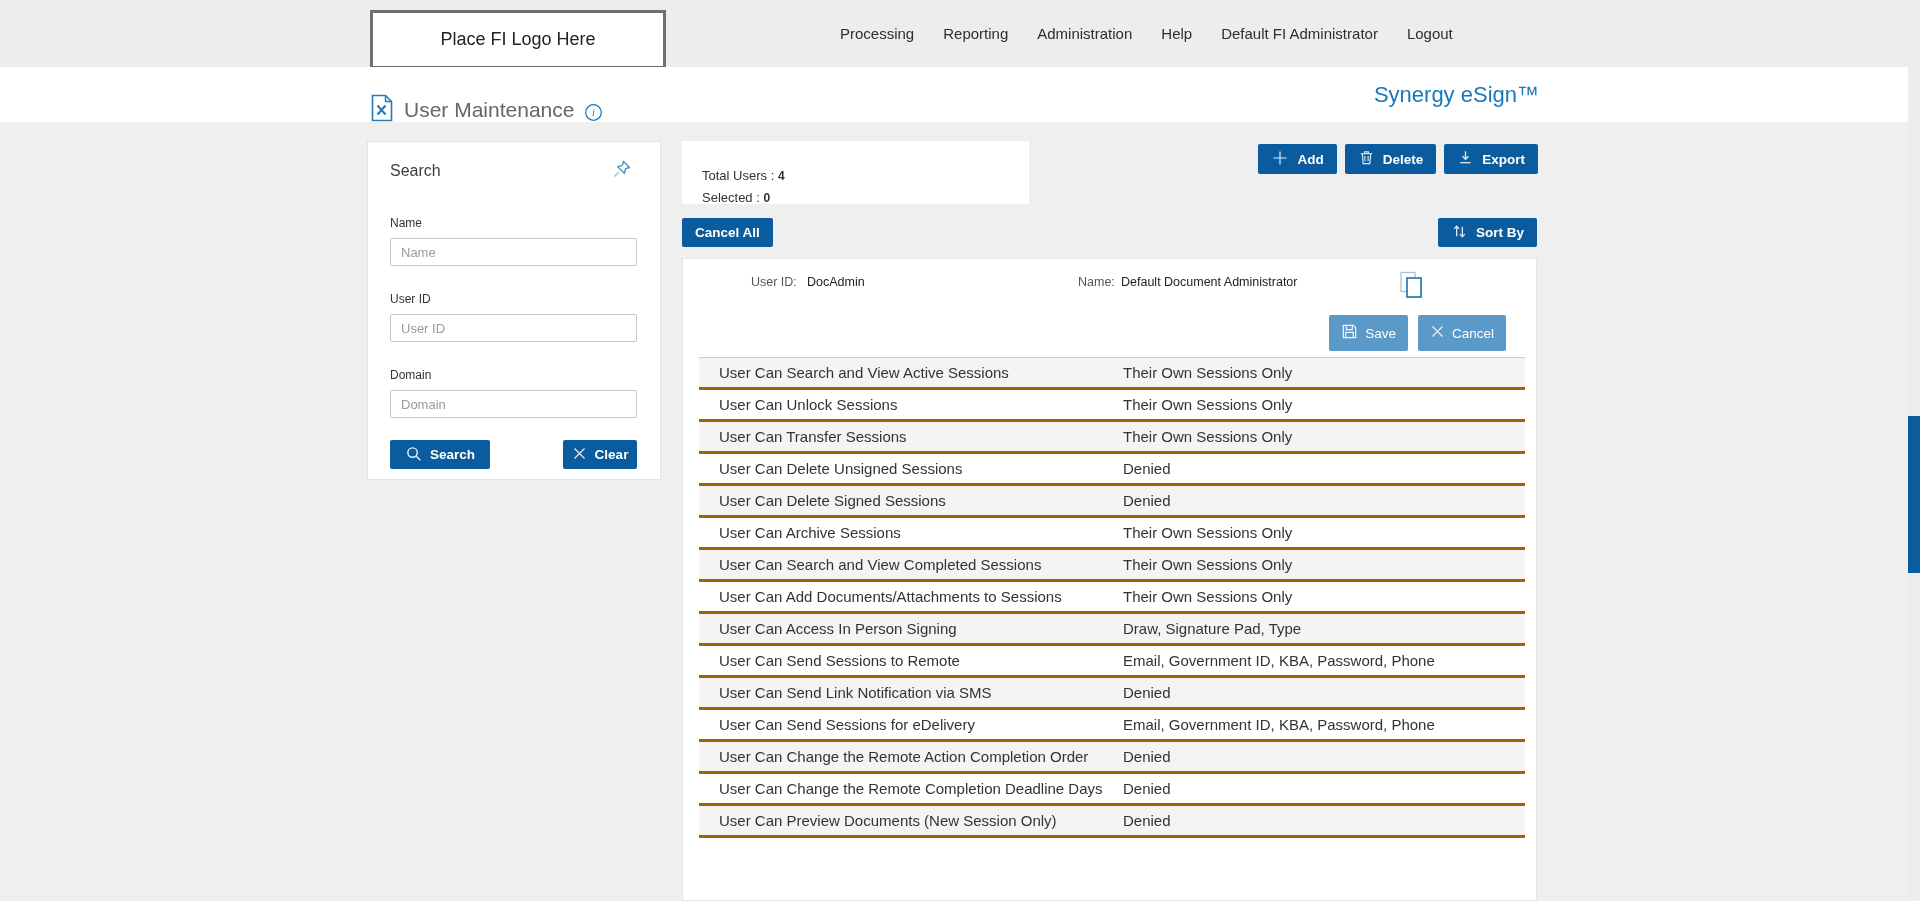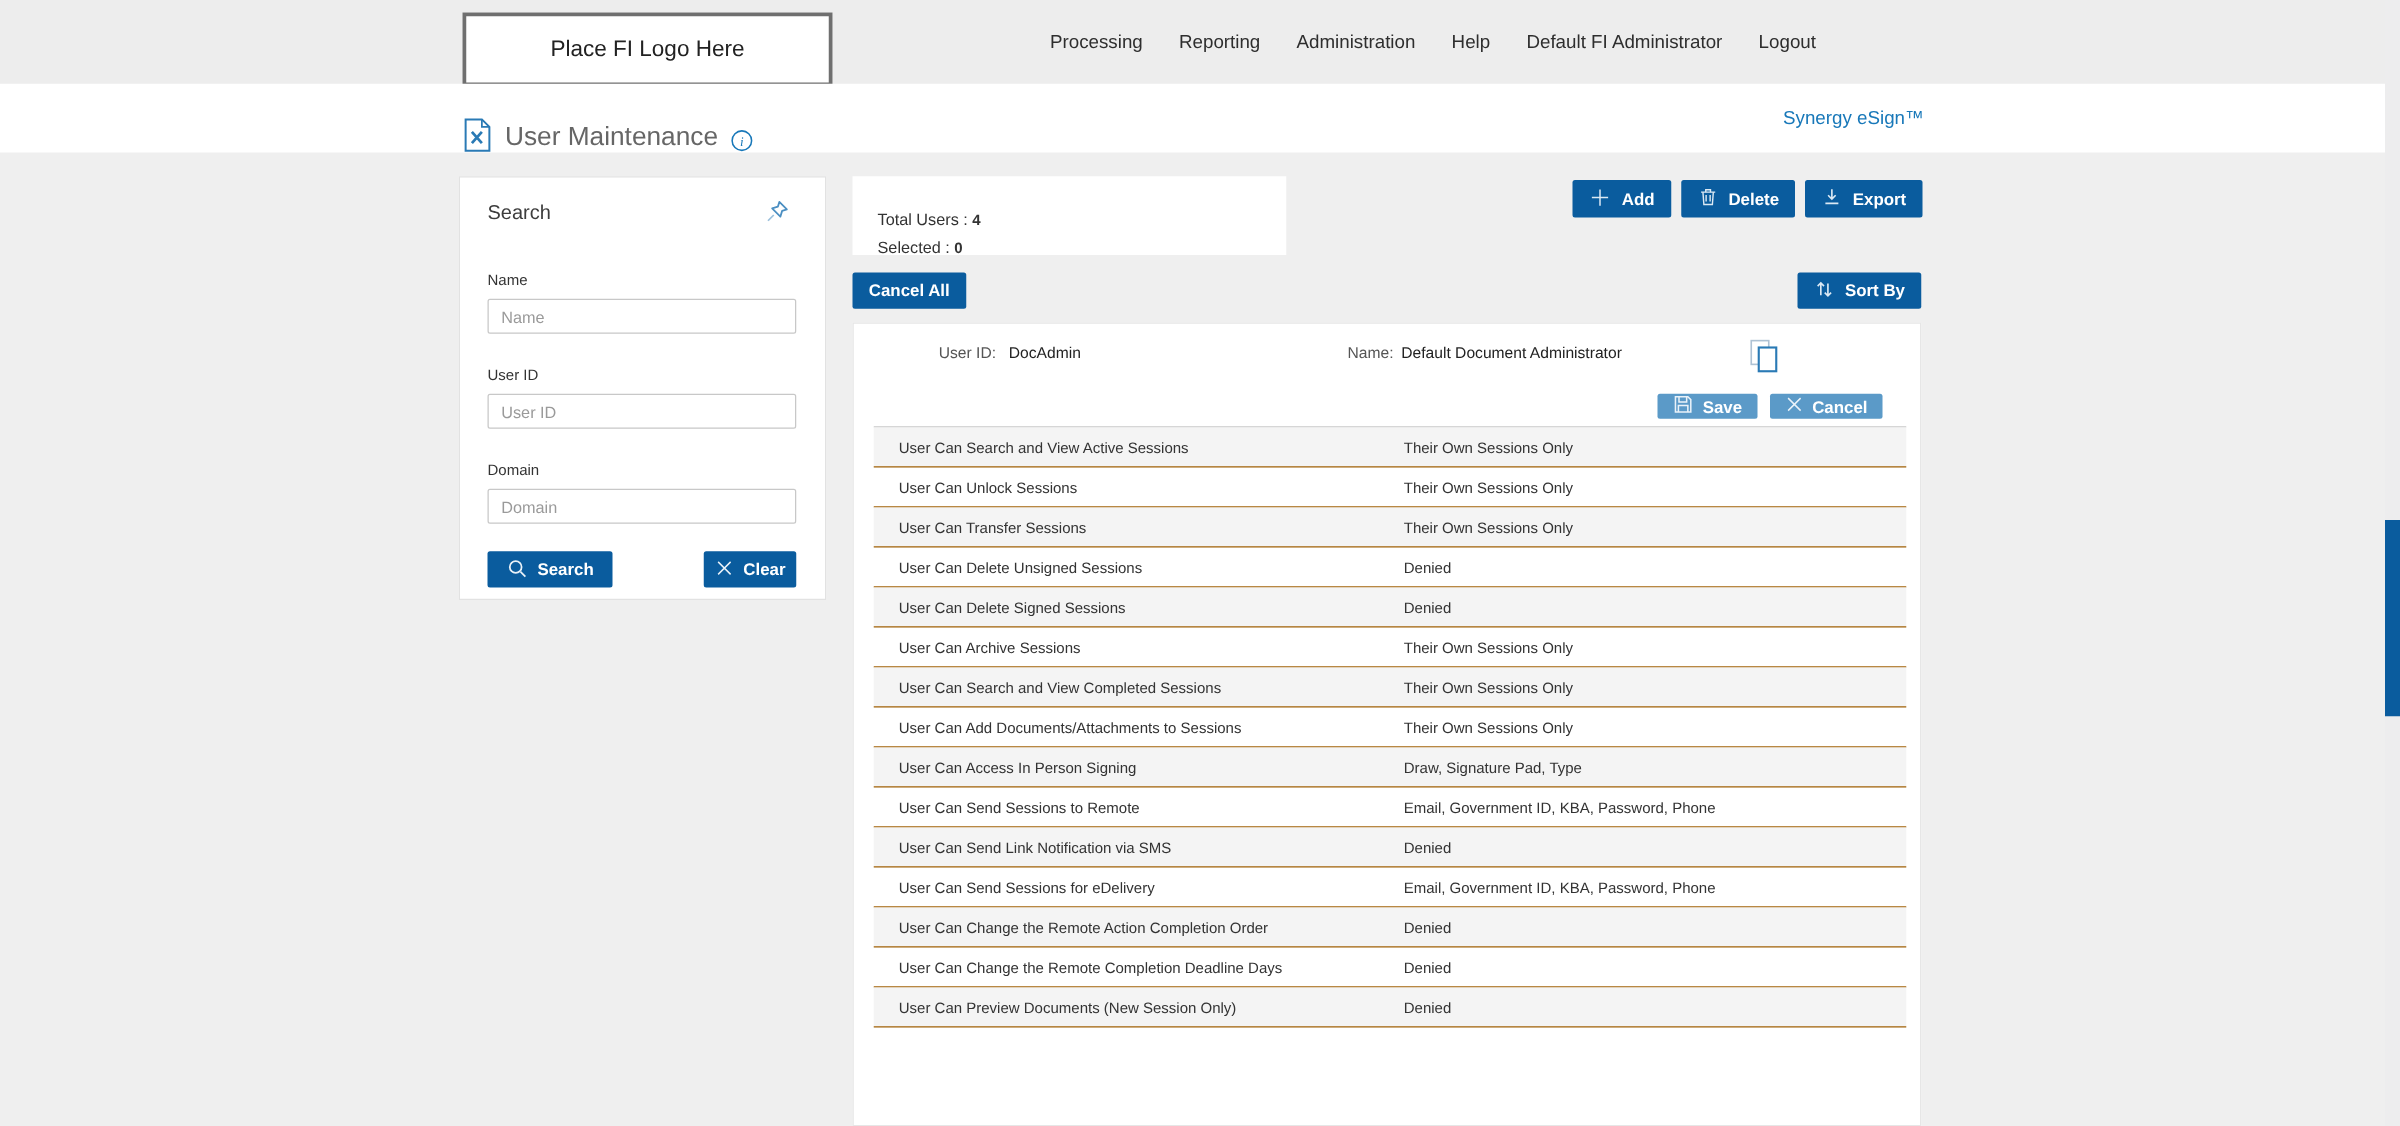--- a/index.html
+++ b/index.html
@@ -15,28 +15,28 @@
   .topnav { position:absolute; left:840px; top:0; height:67px; display:flex; align-items:center; gap:29px; }
   .topnav a { font-size:15px; color:#2e2e2e; text-decoration:none; cursor:pointer; white-space:nowrap; }
 
   
   .pageheader { position:absolute; left:0; top:67px; width:100%; height:55px; background:#fff; }
   .title-wrap { position:absolute; left:370px; top:0; height:55px; display:flex; align-items:flex-end; gap:10px; }
   .title-wrap h1 { font-size:21px; font-weight:400; color:#666; }
   .doc-icon svg, .info-icon svg { display:block; }
   .info-icon { margin-top:-14px; cursor:pointer; }
   .brand { position:absolute; right:381px; top:50%; transform:translateY(-50%);
-           font-size:15px; color:var(--brand-blue,#1878b9); }
+           font-size:22px; color:var(--brand-blue,#1878b9); }
 
   
   button { font-family:inherit; border:none; cursor:pointer; border-radius:2px; }
   .btn-primary { background:var(--primary-button,#0a5c9e); color:#fff; font-size:13.5px; font-weight:700;
                  display:inline-flex; align-items:center; justify-content:center; gap:8px; height:30px; padding:0 13px; }
-  .btn-secondary { background:var(--secondary-button,#5b9ac8); color:#fff; font-size:13.5px; font-weight:700;
-                   display:inline-flex; align-items:center; justify-content:center; gap:7px; height:20px; padding:0 12px; }
+  .btn-secondary { background:var(--secondary-button,#5b9ac8); color:#fff; font-size:13.5px; font-weight:400;
+                   display:inline-flex; align-items:center; justify-content:center; gap:7px; height:36px; padding:0 12px; }
   .btn-primary svg, .btn-secondary svg { flex:0 0 auto; }
 
   
   .search-panel { position:absolute; left:367px; top:141px; width:294px; height:339px; background:#fff;
                   border:1px solid #e2e2e2; padding:20px 23px 0 22px; }
   .sp-head { display:flex; justify-content:space-between; align-items:flex-start; }
   .sp-head h2 { font-size:16px; font-weight:400; color:#3d3d3d; }
   .pin-icon { cursor:pointer; margin-top:-4px; margin-right:4px; }
   .field-group { margin-top:26px; }
   .field-group.first { margin-top:32px; }
@@ -72,21 +72,21 @@
                 border-radius:6px 6px 0 0; padding:11px 16px 12px; margin-bottom:-1px; position:relative; }
 
   .save-row { display:flex; justify-content:flex-end; gap:10px; margin:8px 30px 6px 0; }
 
   
   .ptable { margin:0 11px 0 16px; border-top:1px solid #c9c9c9; }
   .thead { display:grid; grid-template-columns:404px 1fr; height:35px; align-items:center;
            border-bottom:1px solid #c9c9c9; color:#828282; font-size:15px; }
   .thead > div { padding-left:20px; }
   .trow { display:grid; grid-template-columns:404px 1fr; height:32px; align-items:center;
-          border-bottom:1px solid #a16207; font-size:12px; color:#333; }
+          border-bottom:3px solid #a16207; font-size:15px; color:#333; }
   .trow > div { padding-left:20px; white-space:nowrap; }
   .trows .trow:nth-of-type(odd) { background:#f4f4f4; }
 
   
   .scrollbar { position:absolute; right:0; top:0; width:12px; height:100%; background:#ededee; }
   .scrollbar .thumb { position:absolute; left:0; top:416px; width:12px; height:157px; background:var(--primary-button,#0a5c9e); }
 </style>
 </head>
 <body>
 

